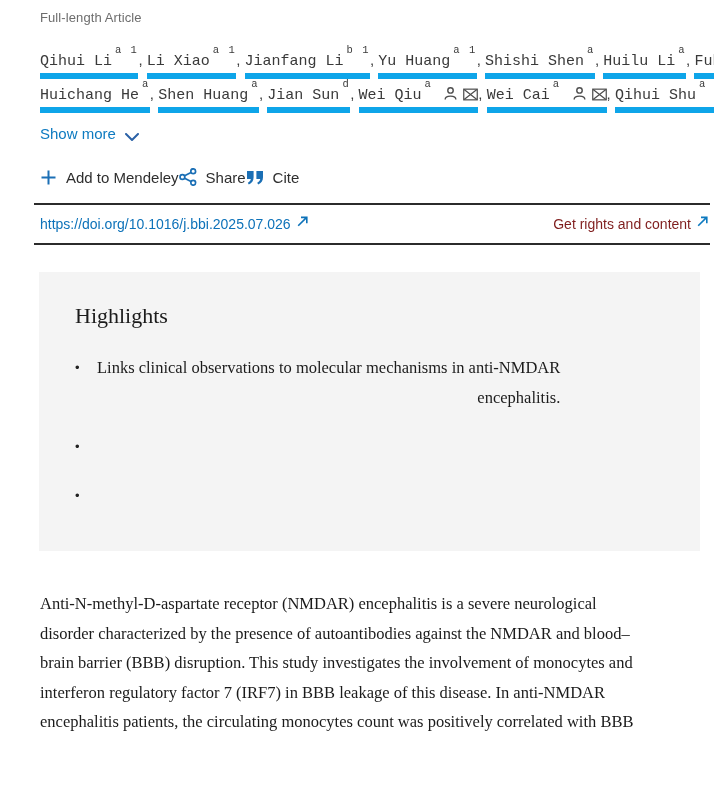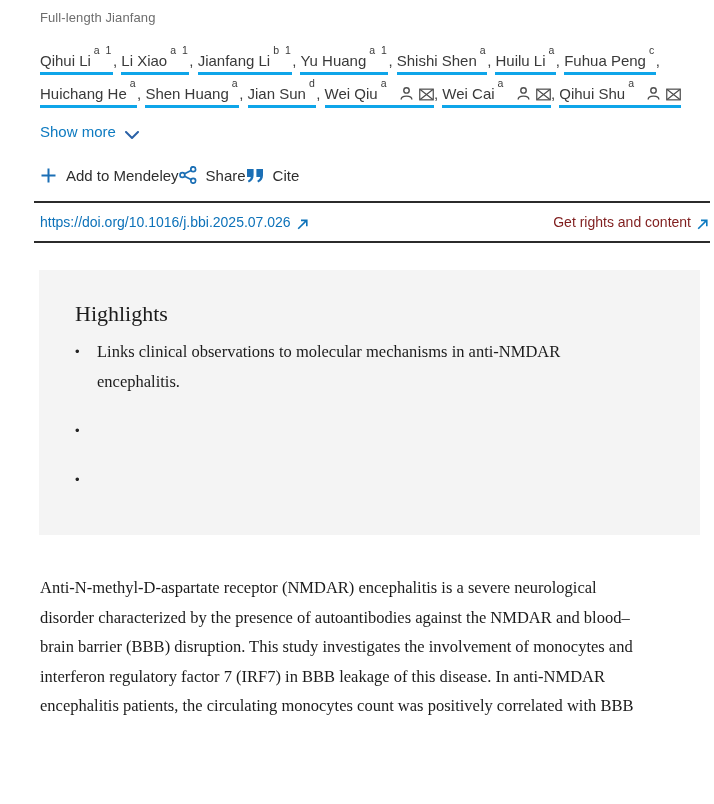--- a/index.html
+++ b/index.html
@@ -14,76 +14,76 @@
     font-size: 29px; line-height: 42px; font-weight: 500;
     color: #1a1a1a; margin-top: 9px; white-space: pre-line; letter-spacing: -0.2px;
   }
 
   .authors { margin-top: 17px; font-size: 15px; line-height: 29px; color: #3a3a3a; }
   .author { white-space: nowrap; }
   .author::after { content: ", "; color: #3a3a3a; }
   .author:last-child::after { content: ""; }
   .author-link {
     text-decoration: none; color: #3a3a3a; cursor: pointer;
-    border-bottom: 3px solid #0ea5e9; padding-bottom: 3px;
+    border-bottom: 6px solid #0ea5e9; padding-bottom: 3px; font-family: Liberation Mono, monospace;
   }
   .a-sup { font-size: 10.5px; color: #3a3a3a; position: relative; top: -6px; margin-left: 3px; letter-spacing: 1.5px; }
   .a-icons { margin-left: 6px; white-space: nowrap; }
   .a-icons svg { vertical-align: -2px; margin-left: 5px; }
 
   .show-more {
     margin-top: 15px; display: inline-flex; align-items: flex-end; gap: 9px;
     color: #0d7ac0; font-size: 15px; cursor: pointer;
   }
 
   .actions { margin-top: 25px; display: flex; align-items: center; }
   .action { display: inline-flex; align-items: center; gap: 9px; font-size: 15px; color: #2e2e2e; cursor: pointer; }
 
   .doi-row {
     margin-top: 17px; margin-left: -6px; width: 676px;
     border-top: 2px solid #2b2b2b; border-bottom: 2px solid #2b2b2b;
     padding: 11px 2px 11px 6px;
     display: flex; justify-content: space-between; align-items: center;
   }
-  .doi-row a { text-decoration: none; font-size: 14px; display: inline-flex; align-items: flex-end; gap: 6px; cursor: pointer; }
+  .doi-row a { text-decoration: none; font-size: 14px; display: inline-flex; align-items: flex-start; gap: 6px; cursor: pointer; }
   .doi-link { color: #0d72b9; }
   .rights-link { color: #7f1d1d; }
 
   .highlights {
     margin-top: 27px; margin-left: -1px; width: 661px;
     background: #f4f4f4; padding: 31px 40px 40px 36px;
   }
   .highlights h2 {
     font-family: "Liberation Serif", serif; font-size: 22px; font-weight: 500;
-    color: #1b1b1b; margin-bottom: 10px;
+    color: #1b1b1b; margin-bottom: 24px;
   }
   .hl-item { display: flex; align-items: flex-start; margin-bottom: 19px; }
   .hl-item:last-child { margin-bottom: 0; }
   .hl-bullet { font-size: 13px; line-height: 30px; color: #222; width: 22px; flex: 0 0 22px; }
   .hl-text {
     font-family: "Liberation Serif", serif; font-size: 16.5px; line-height: 30px;
-    color: #1b1b1b; white-space: pre-line;
+    color: #1b1b1b; white-space: pre-line; text-align: right;
   }
 
   .abstract { margin-top: 38px; }
   .abstract h2 {
     font-family: "Liberation Serif", serif; font-size: 22px; font-weight: 500; color: #1b1b1b;
   }
   .abstract-text {
     margin-top: 21px; width: 672px;
     font-family: "Liberation Serif", serif; font-size: 16.5px; line-height: 29.5px;
     color: #1b1b1b; white-space: pre-line;
   }
 </style>
 </head>
 <body>
 
 <div class="page">
 
-  <div class="kicker">Full-length Jianfang</div>
+  <div class="kicker">Full-length Article</div>
 
 
   <div class="authors">
     <span class="author"><a class="author-link"><span>Qihui Li</span><sup class="a-sup">a 1</sup></a></span><span class="author"><a class="author-link"><span>Li Xiao</span><sup class="a-sup">a 1</sup></a></span><span class="author"><a class="author-link"><span>Jianfang Li</span><sup class="a-sup">b 1</sup></a></span><span class="author"><a class="author-link"><span>Yu Huang</span><sup class="a-sup">a 1</sup></a></span><span class="author"><a class="author-link"><span>Shishi Shen</span><sup class="a-sup">a</sup></a></span><span class="author"><a class="author-link"><span>Huilu Li</span><sup class="a-sup">a</sup></a></span><span class="author"><a class="author-link"><span>Fuhua Peng</span><sup class="a-sup">c</sup></a></span><br>
     <span class="author"><a class="author-link"><span>Huichang He</span><sup class="a-sup">a</sup></a></span><span class="author"><a class="author-link"><span>Shen Huang</span><sup class="a-sup">a</sup></a></span><span class="author"><a class="author-link"><span>Jian Sun</span><sup class="a-sup">d</sup></a></span><span class="author"><a class="author-link"><span>Wei Qiu</span><sup class="a-sup">a</sup><span class="a-icons"><svg width="15" height="15" viewBox="0 0 16 16" fill="none" stroke="#4d4d4d" stroke-width="1.5">
               <circle cx="8" cy="4.7" r="2.9"></circle>
               <path d="M2.3 14.3c0-4.7 11.4-4.7 11.4 0"></path>
             </svg><svg width="15" height="13" viewBox="0 0 16 13" fill="none" stroke="#4d4d4d" stroke-width="1.3">
               <rect x="0.8" y="0.8" width="14.4" height="11.4"></rect>
               <path d="M1.2 1.2l13.6 10.6M14.8 1.2L1.2 11.8"></path>

